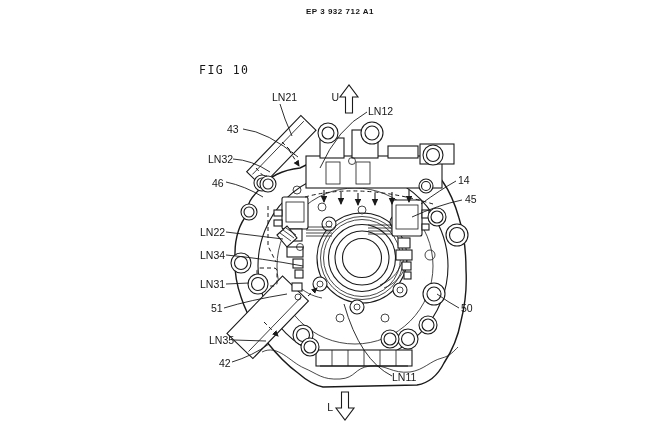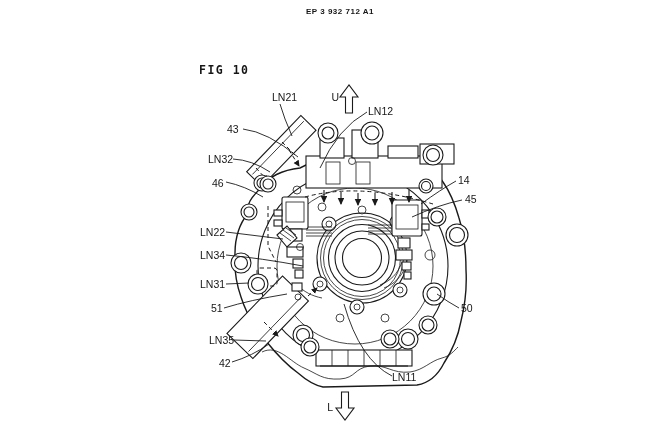--- a/index.html
+++ b/index.html
@@ -6,21 +6,21 @@
   .page{
     position:relative;width:650px;height:430px;background:#ffffff;overflow:hidden;
     font-family:"Liberation Sans",sans-serif;color:#1a1a1a;
   }
   .doc-number{
     position:absolute;top:7px;left:0;width:680px;text-align:center;
     font-size:8px;font-weight:bold;letter-spacing:.5px;color:#161616;
   }
   .fig-title{
     position:absolute;top:63px;left:199px;
-    font-family:"DejaVu Sans Mono",monospace;font-weight:bold;
+    font-family:"DejaVu Sans Mono",monospace;font-weight:normal;
     font-size:11.5px;letter-spacing:1.5px;color:#161616;
   }
   svg{position:absolute;top:0;left:0;}
   svg text{
     font-family:"Liberation Sans",sans-serif;font-size:10.5px;fill:#161616;
   }
   .ln{fill:none;stroke:#1a1a1a;stroke-width:1.1;}
   .thin{fill:none;stroke:#1a1a1a;stroke-width:0.8;}
   .wfill{fill:#ffffff;stroke:#1a1a1a;stroke-width:1.1;}
   .wfill2{fill:#ffffff;stroke:#1a1a1a;stroke-width:1.4;}

